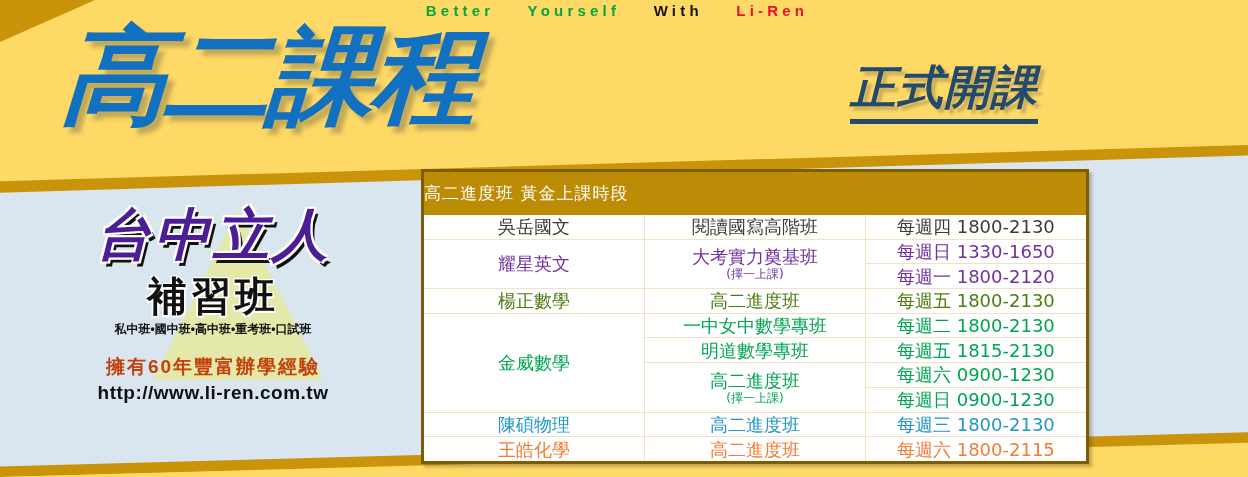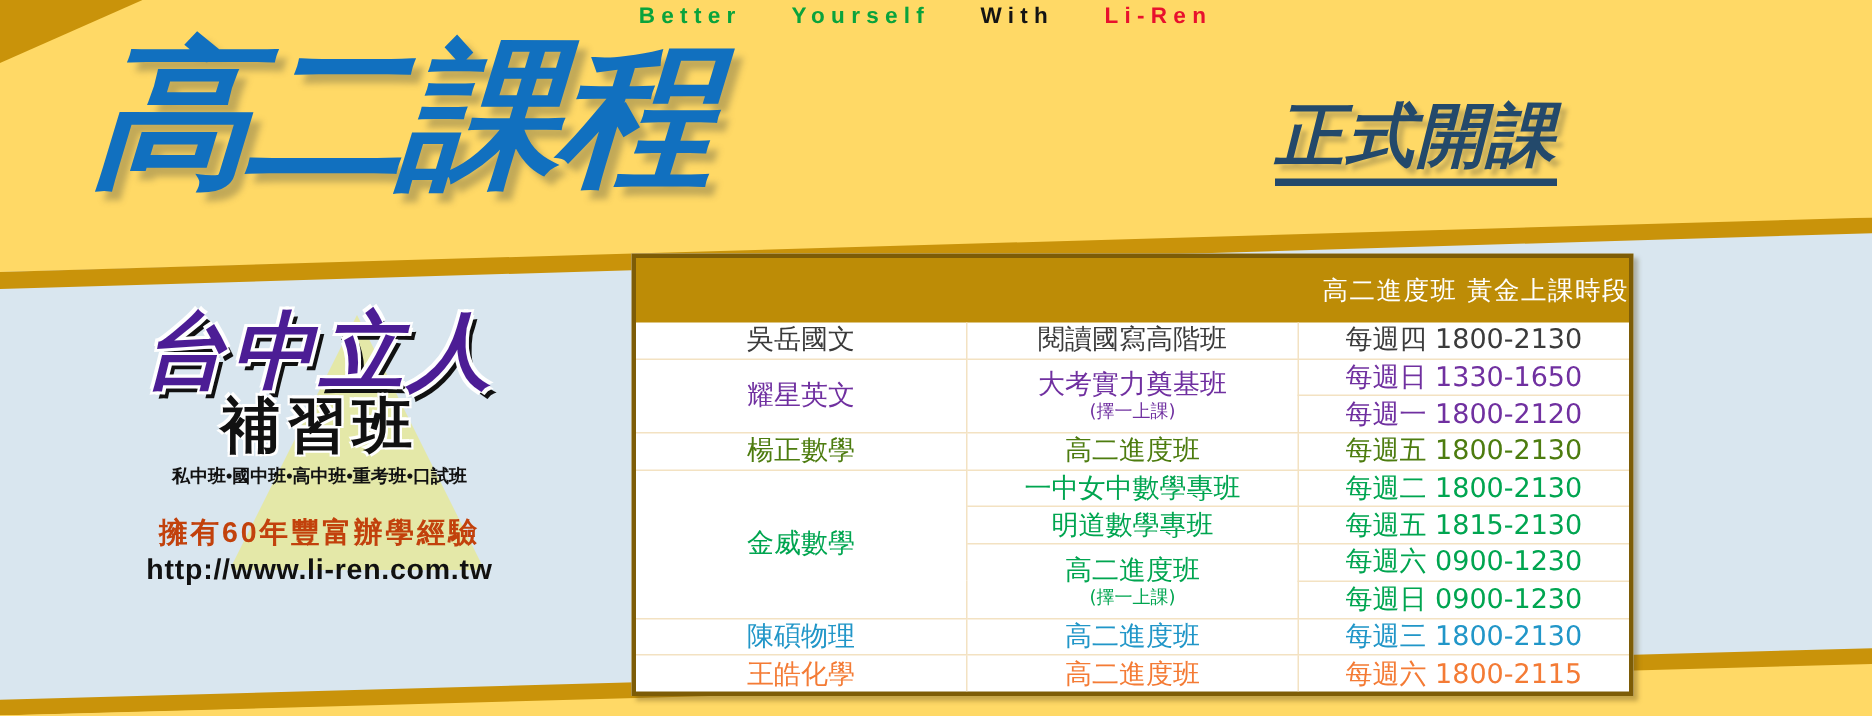--- a/index.html
+++ b/index.html
@@ -60,21 +60,21 @@
     position:absolute; left:62px; top:14px;
     font-family:"DejaVu Sans","Liberation Sans",sans-serif;
     font-size:106px; font-weight:bold; font-style:italic;
     color:#1170bf; letter-spacing:-3px; line-height:1.18;
     text-shadow:6px 6px 4px rgba(120,110,70,.45);
     white-space:nowrap;
     transform: skewX(-3deg);
   }
   .subtitle-open{
     position:absolute; left:850px; top:66px;
-    font-family:Liberation Serif, serif;
+    font-family:Liberation Mono, monospace;
     font-size:46px; font-weight:bold; font-style:italic;
     color:#23496b; letter-spacing:1px; line-height:1.1;
     text-shadow:4px 4px 3px rgba(120,110,70,.40);
     border-bottom:5px solid #23496b;
     padding-bottom:2px;
     white-space:nowrap;
   }
 
   
   .logo-wrap{ position:absolute; left:38px; top:206px; width:350px; text-align:center; }
@@ -89,21 +89,21 @@
     font-family:"DejaVu Serif","Liberation Serif",serif;
     font-size:56px; font-weight:bold; color:#4c1d95;
     letter-spacing:3px; line-height:1;
     font-style:italic;
     text-shadow:
       -2px -2px 0 #fff, 2px -2px 0 #fff, -2px 2px 0 #fff, 2px 2px 0 #fff,
       4px 5px 0 #111;
     white-space:nowrap;
   }
   .logo-sub{
-    position:relative; z-index:2; margin-top:2px;
+    position:relative; z-index:2; margin-top:14px;
     font-family:"DejaVu Serif","Liberation Serif",serif;
     font-size:40px; font-weight:bold; color:#111;
     letter-spacing:4px; line-height:1;
     text-shadow:-1.5px -1.5px 0 #fff,1.5px -1.5px 0 #fff,-1.5px 1.5px 0 #fff,1.5px 1.5px 0 #fff;
     white-space:nowrap;
   }
   .logo-classes{
     position:relative; z-index:2; margin-top:5px;
     font-size:12px; font-weight:bold; color:#111; letter-spacing:0px;
     white-space:nowrap;
@@ -129,21 +129,21 @@
     overflow:hidden;
   }
   table.sched{
     width:100%; height:100%; border-collapse:collapse;
     table-layout:fixed;
     font-family:"DejaVu Sans","Liberation Sans",sans-serif;
   }
   table.sched th{
     background:#bd8c06; color:#ffffff;
     font-size:17px; font-weight:normal; letter-spacing:1px;
-    height:43px; padding:0; text-align:right;
+    height:43px; padding:0; text-align:left;
   }
   table.sched td{
     font-size:18px; text-align:center; padding:0 2px;
     border-bottom:1px solid #f3e2c2;
     vertical-align:middle; line-height:1.18;
   }
   table.sched tr:last-child td{ border-bottom:none; }
   td.c-teacher{ width:130px; border-right:1px solid #f3e2c2; }
   td.c-course { width:172px; border-right:1px solid #f3e2c2; }
   td.c-time   { padding-left:68px; }

